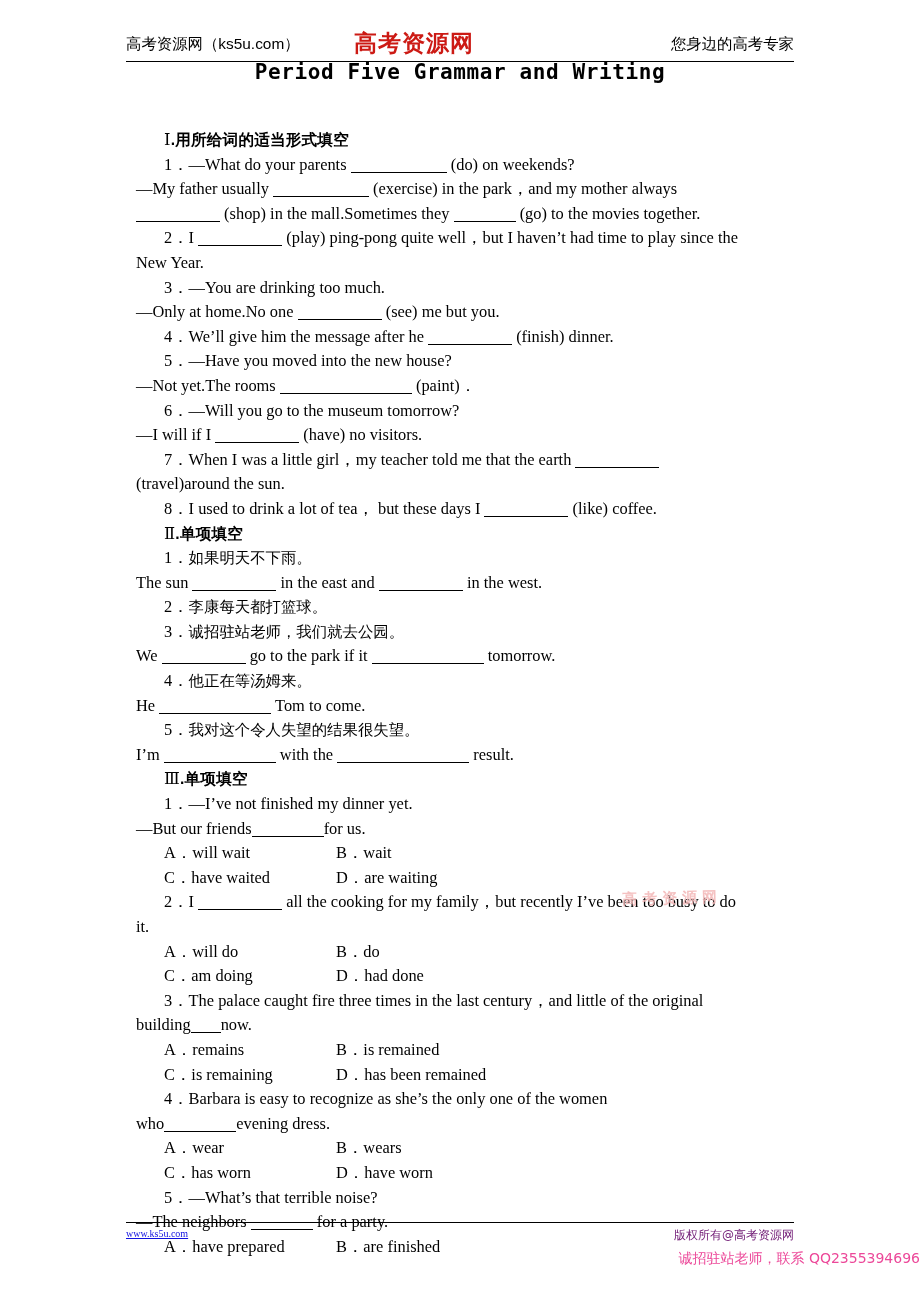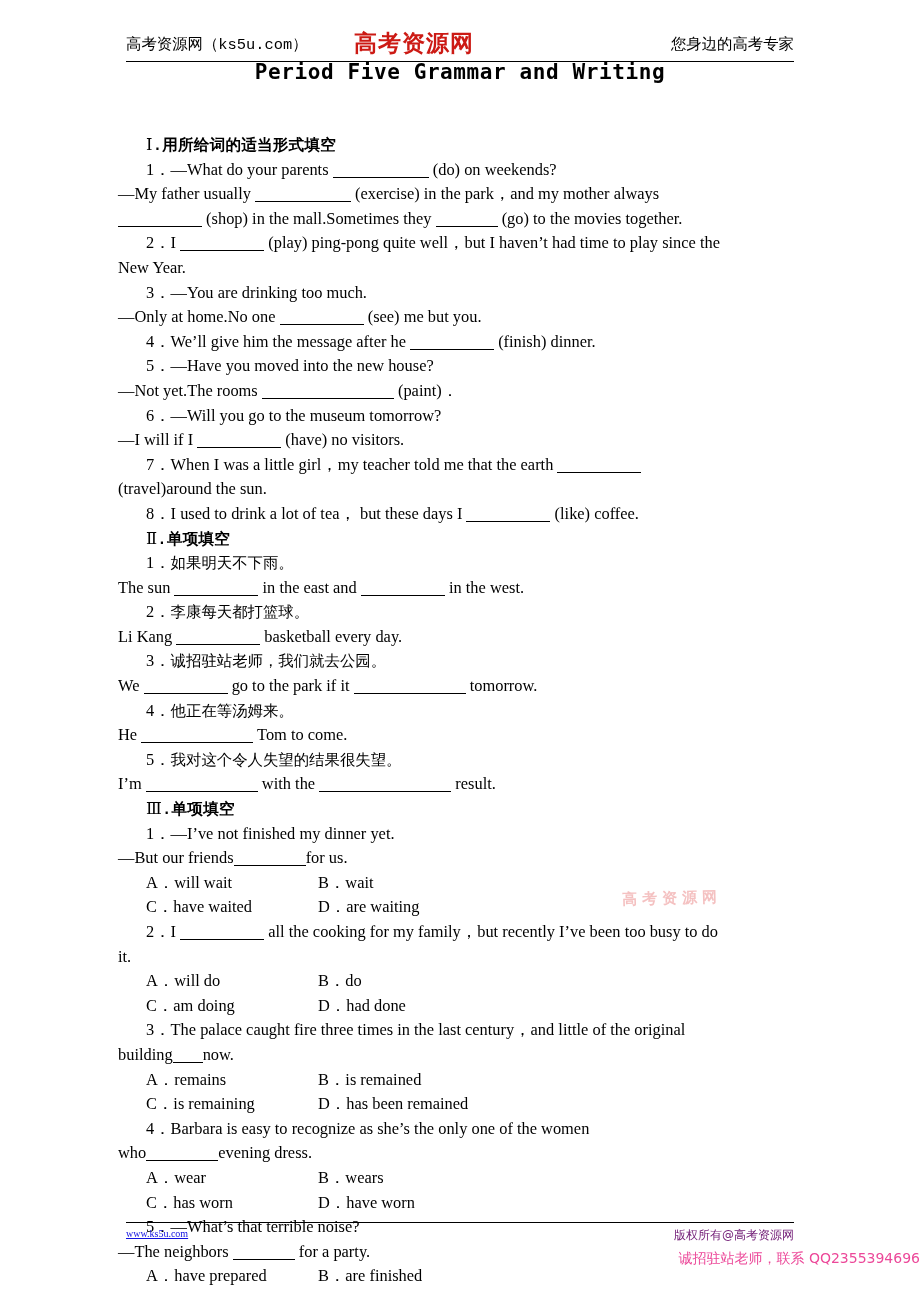--- a/index.html
+++ b/index.html
@@ -73,45 +73,45 @@
     text-align: center;
     font-family: "DejaVu Sans Mono", "Liberation Mono", monospace;
     font-size: 21px;
     font-weight: bold;
     letter-spacing: 0.6px;
   }
 
   
   .content {
     position: absolute;
-    left: 118px;
+    left: 136px;
     top: 131px;
     width: 670px;
     font-size: 16.4px;
-    line-height: 27px;
+    line-height: 17px;
   }
   .line {
     white-space: nowrap;
     height: 24.6px;
   }
   .indent {
     display: inline-block;
     width: 28px;
   }
   .sec-head {
     font-weight: bold;
     font-size: 16.4px;
     letter-spacing: 0.2px;
   }
   .sec-head .sec-num {
     font-family: "Liberation Serif", "DejaVu Serif", serif;
     font-weight: normal;
   }
   .cn {
-    font-family: Liberation Mono, monospace;
+    font-family: Liberation Sans, sans-serif;
     font-size: 15.4px;
   }
   .sec-head .cn {
     font-weight: bold;
     font-size: 15.6px;
   }
   .qnum {
     font-family: "Liberation Serif", "DejaVu Serif", serif;
   }
 
@@ -281,23 +281,20 @@
       <span class="indent"></span><span class="qnum">1．</span><span class="cn">如果明天不下雨。</span>
     </div>
     <div class="line">
       The sun <span class="blk b8"></span> in the east and
       <span class="blk b8"></span> in the west.
     </div>
 
     <div class="line">
       <span class="indent"></span><span class="qnum">2．</span><span class="cn">李康每天都打篮球。</span>
     </div>
-    <div class="line">
-      Li Kang <span class="blk b8"></span> basketball every day.
-    </div>
 
     <div class="line">
       <span class="indent"></span><span class="qnum">3．</span><span class="cn">诚招驻站老师，我们就去公园。</span>
     </div>
     <div class="line">
       We <span class="blk b8"></span> go to the park if it
       <span class="blk b11"></span> tomorrow.
     </div>
 
     <div class="line">

